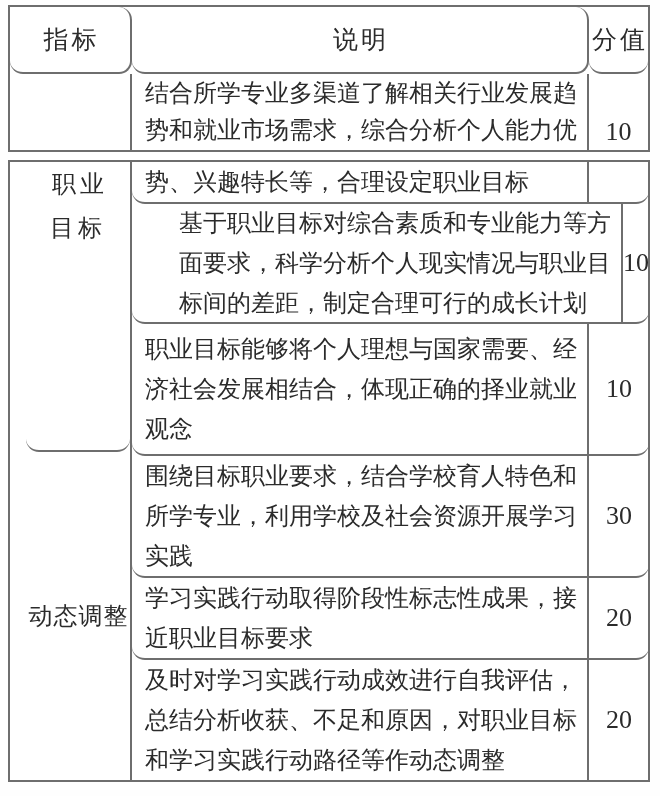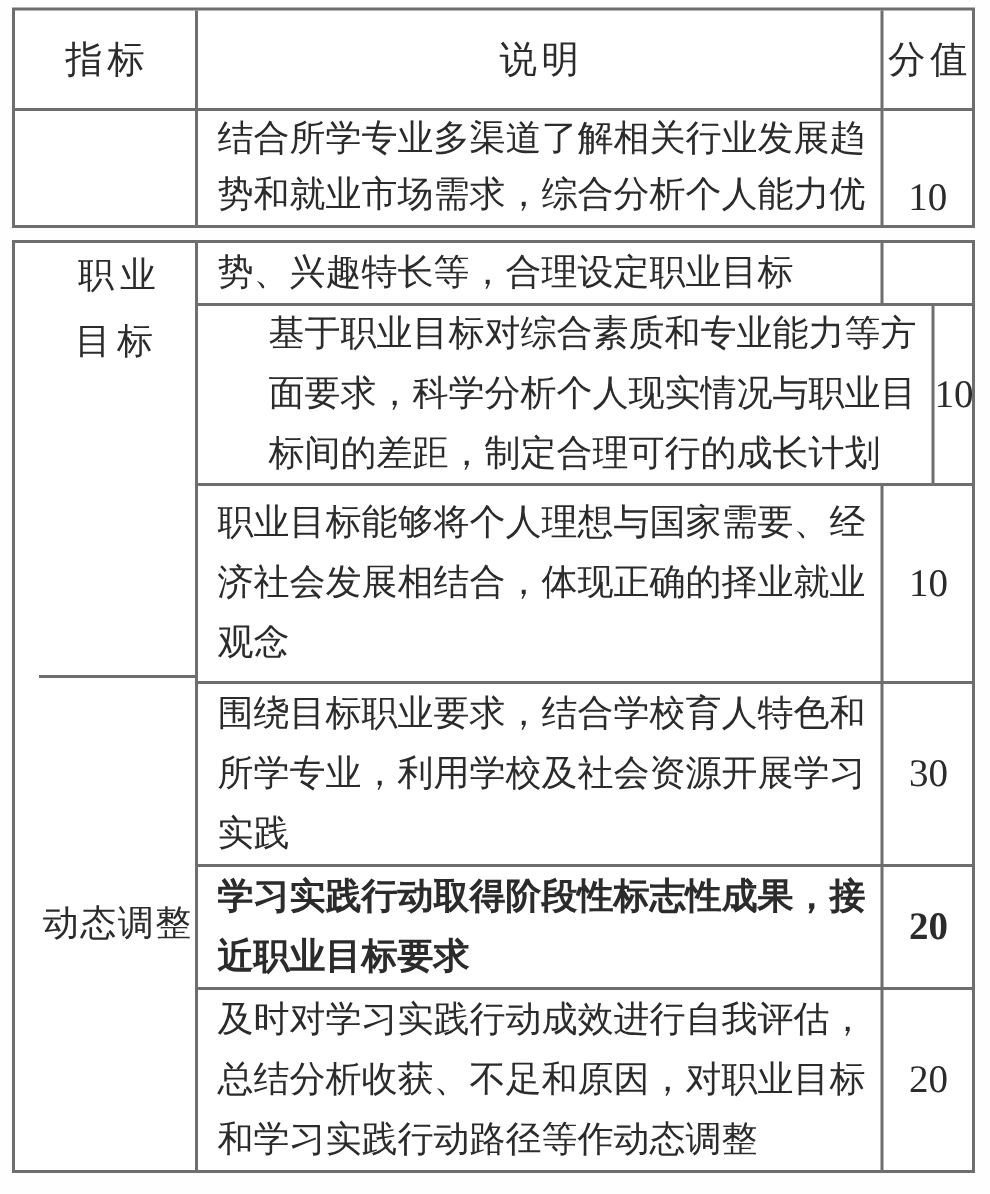--- a/index.html
+++ b/index.html
@@ -50,21 +50,21 @@
     flex:1;
     display:flex;flex-direction:column;
   }
   .rrow{display:flex;box-sizing:border-box;}
   .cell{
     box-sizing:border-box;
     display:flex;
     overflow:hidden;
   }
   .bd-r{border-right:2px solid var(--bc);}
-  .bd-b{border-bottom:2px solid var(--bc);}
+  .bd-b{border-bottom:2px solid var(--bc);border-radius:13px;}
   .head{
     align-items:center;justify-content:center;
     font-size:25px;letter-spacing:3px;text-indent:3px;
   }
   .desc{
     align-items:center;
     padding:0 6px 0 13px;
     font-size:24px;line-height:40px;
     white-space:pre-line;
     flex:0 0 457px;width:457px;
@@ -132,21 +132,21 @@
         <div class="cell score">10</div>
       </div>
 
       <div class="rrow bd-b" style="height:124px;">
         <div class="cell desc bd-r">围绕目标职业要求，结合学校育人特色和
 所学专业，利用学校及社会资源开展学习
 实践</div>
         <div class="cell score">30</div>
       </div>
 
-      <div class="rrow bd-b" style="height:82px;font-weight:bold;">
+      <div class="rrow bd-b" style="height:82px;">
         <div class="cell desc bd-r">学习实践行动取得阶段性标志性成果，接
 近职业目标要求</div>
         <div class="cell score">20</div>
       </div>
 
       <div class="rrow" style="flex:1;">
         <div class="cell desc bd-r">及时对学习实践行动成效进行自我评估，
 总结分析收获、不足和原因，对职业目标
 和学习实践行动路径等作动态调整</div>
         <div class="cell score">20</div>

